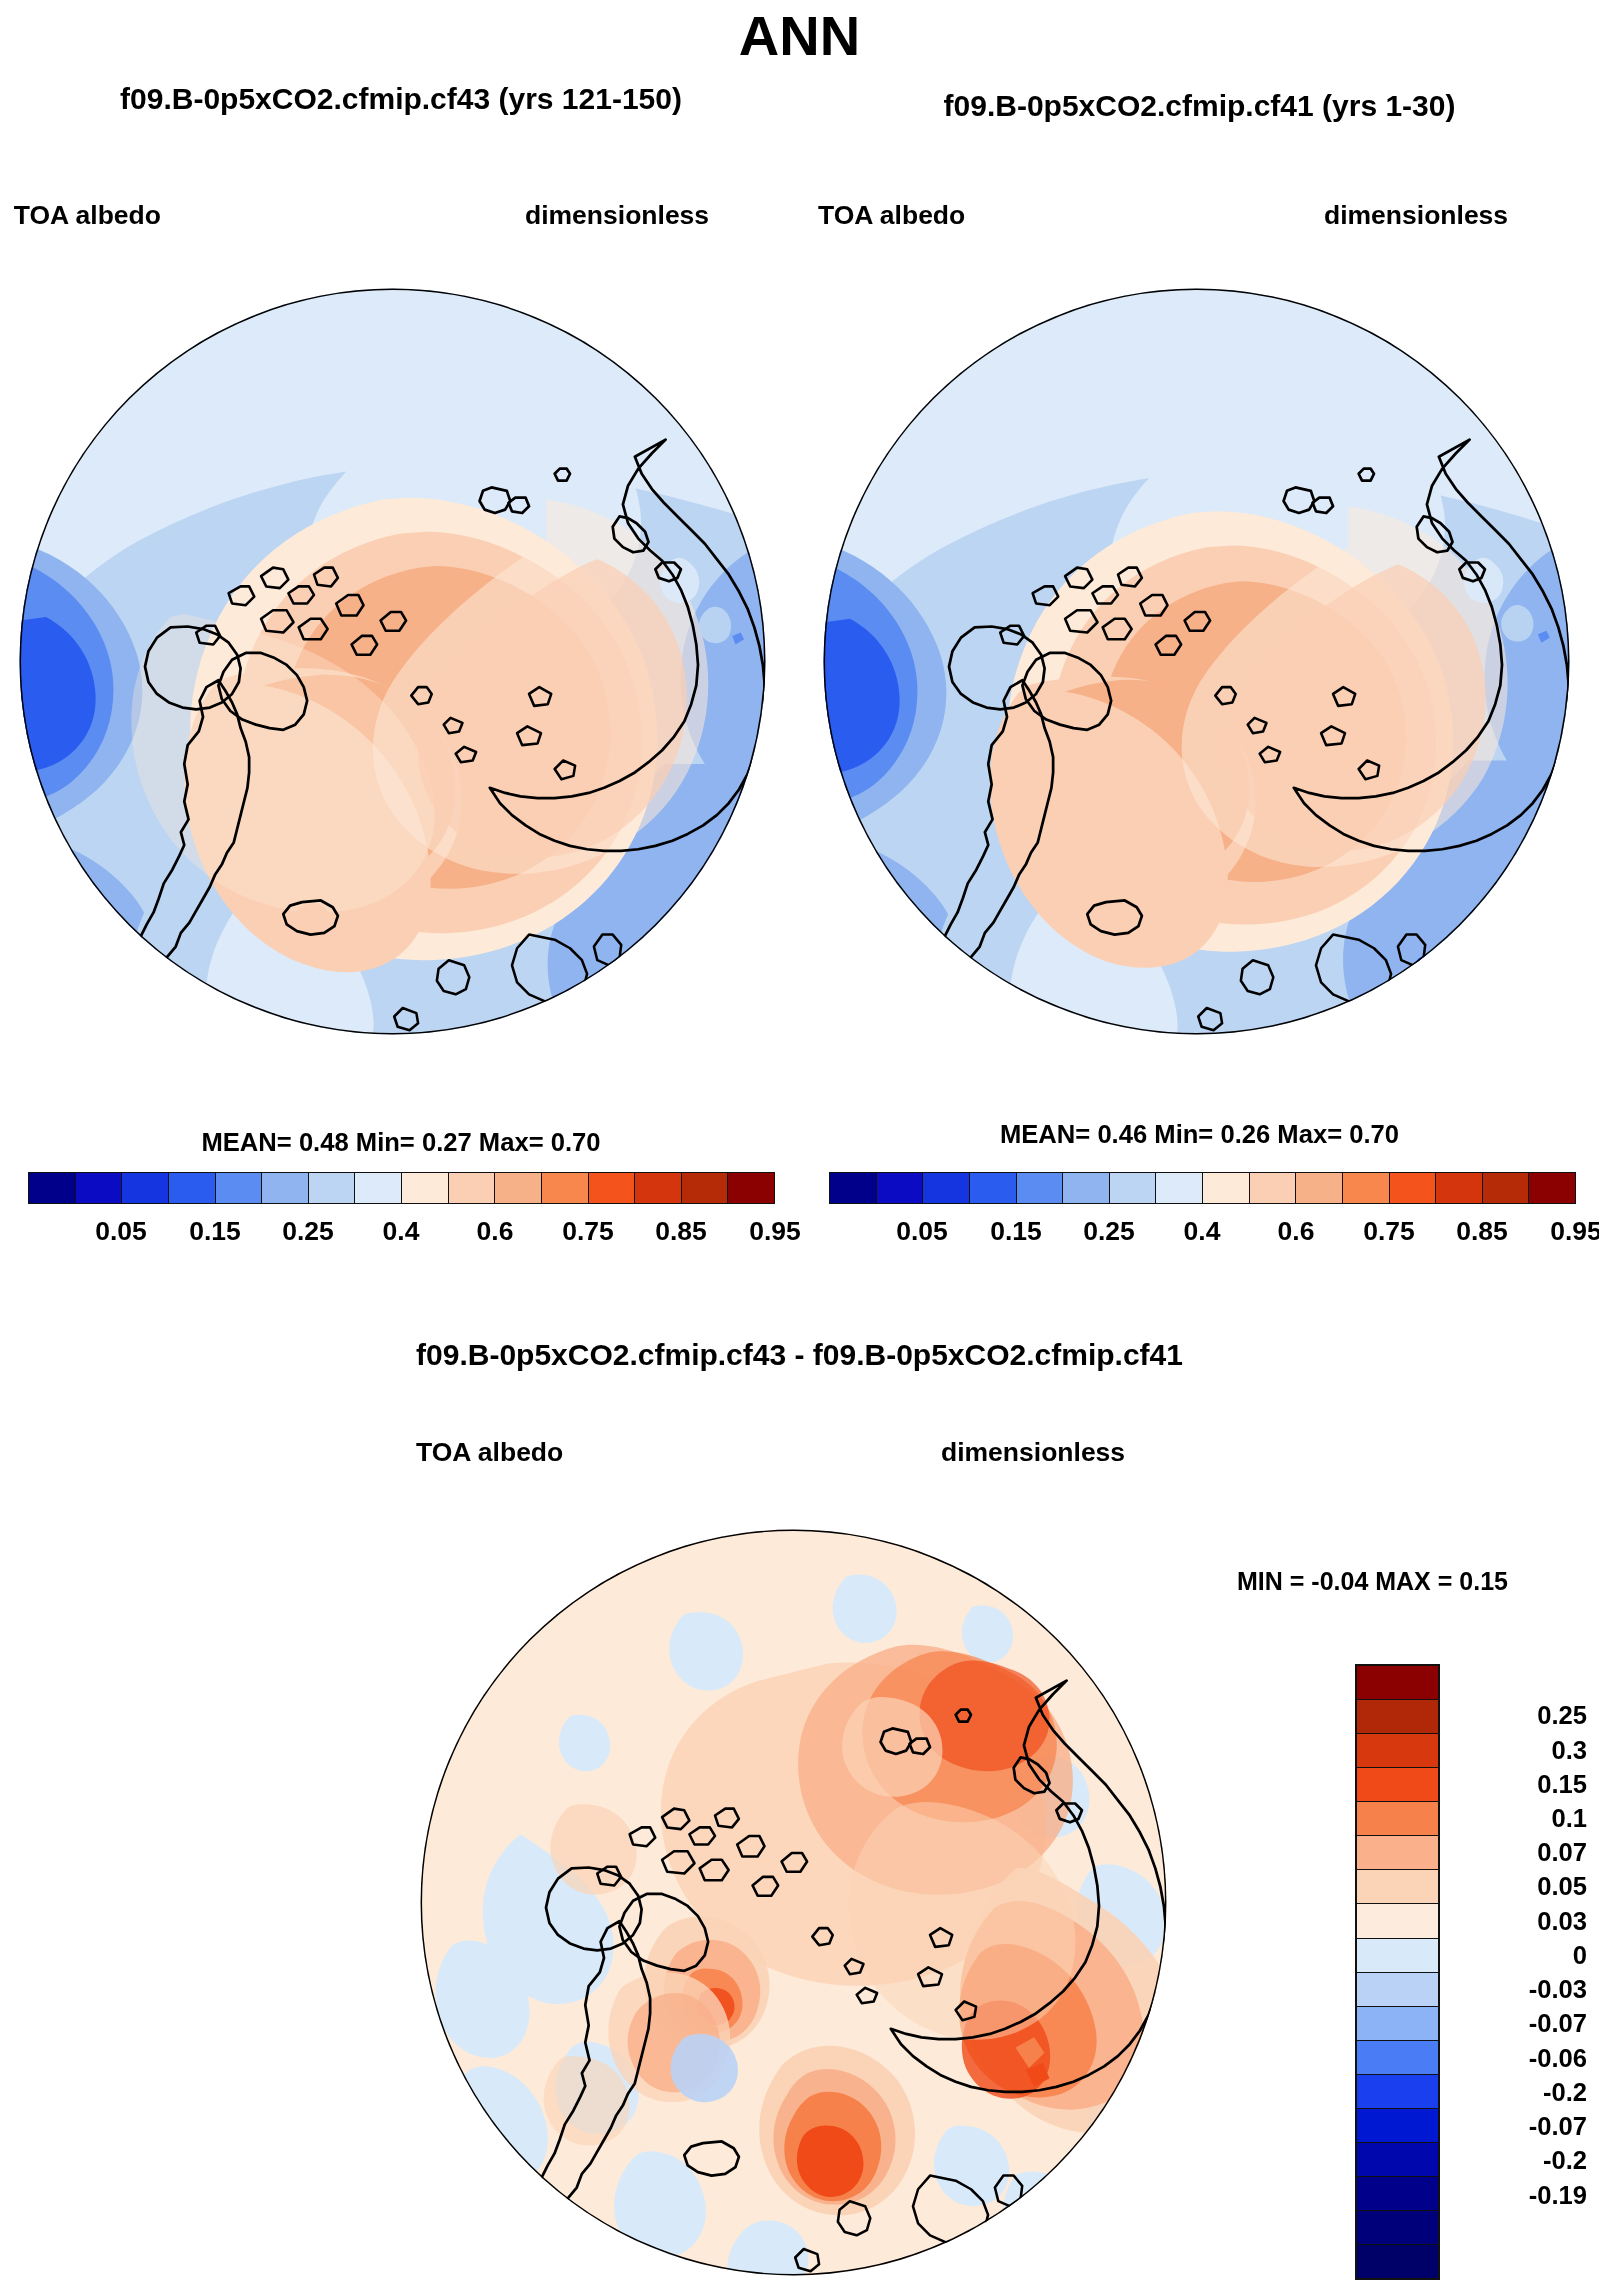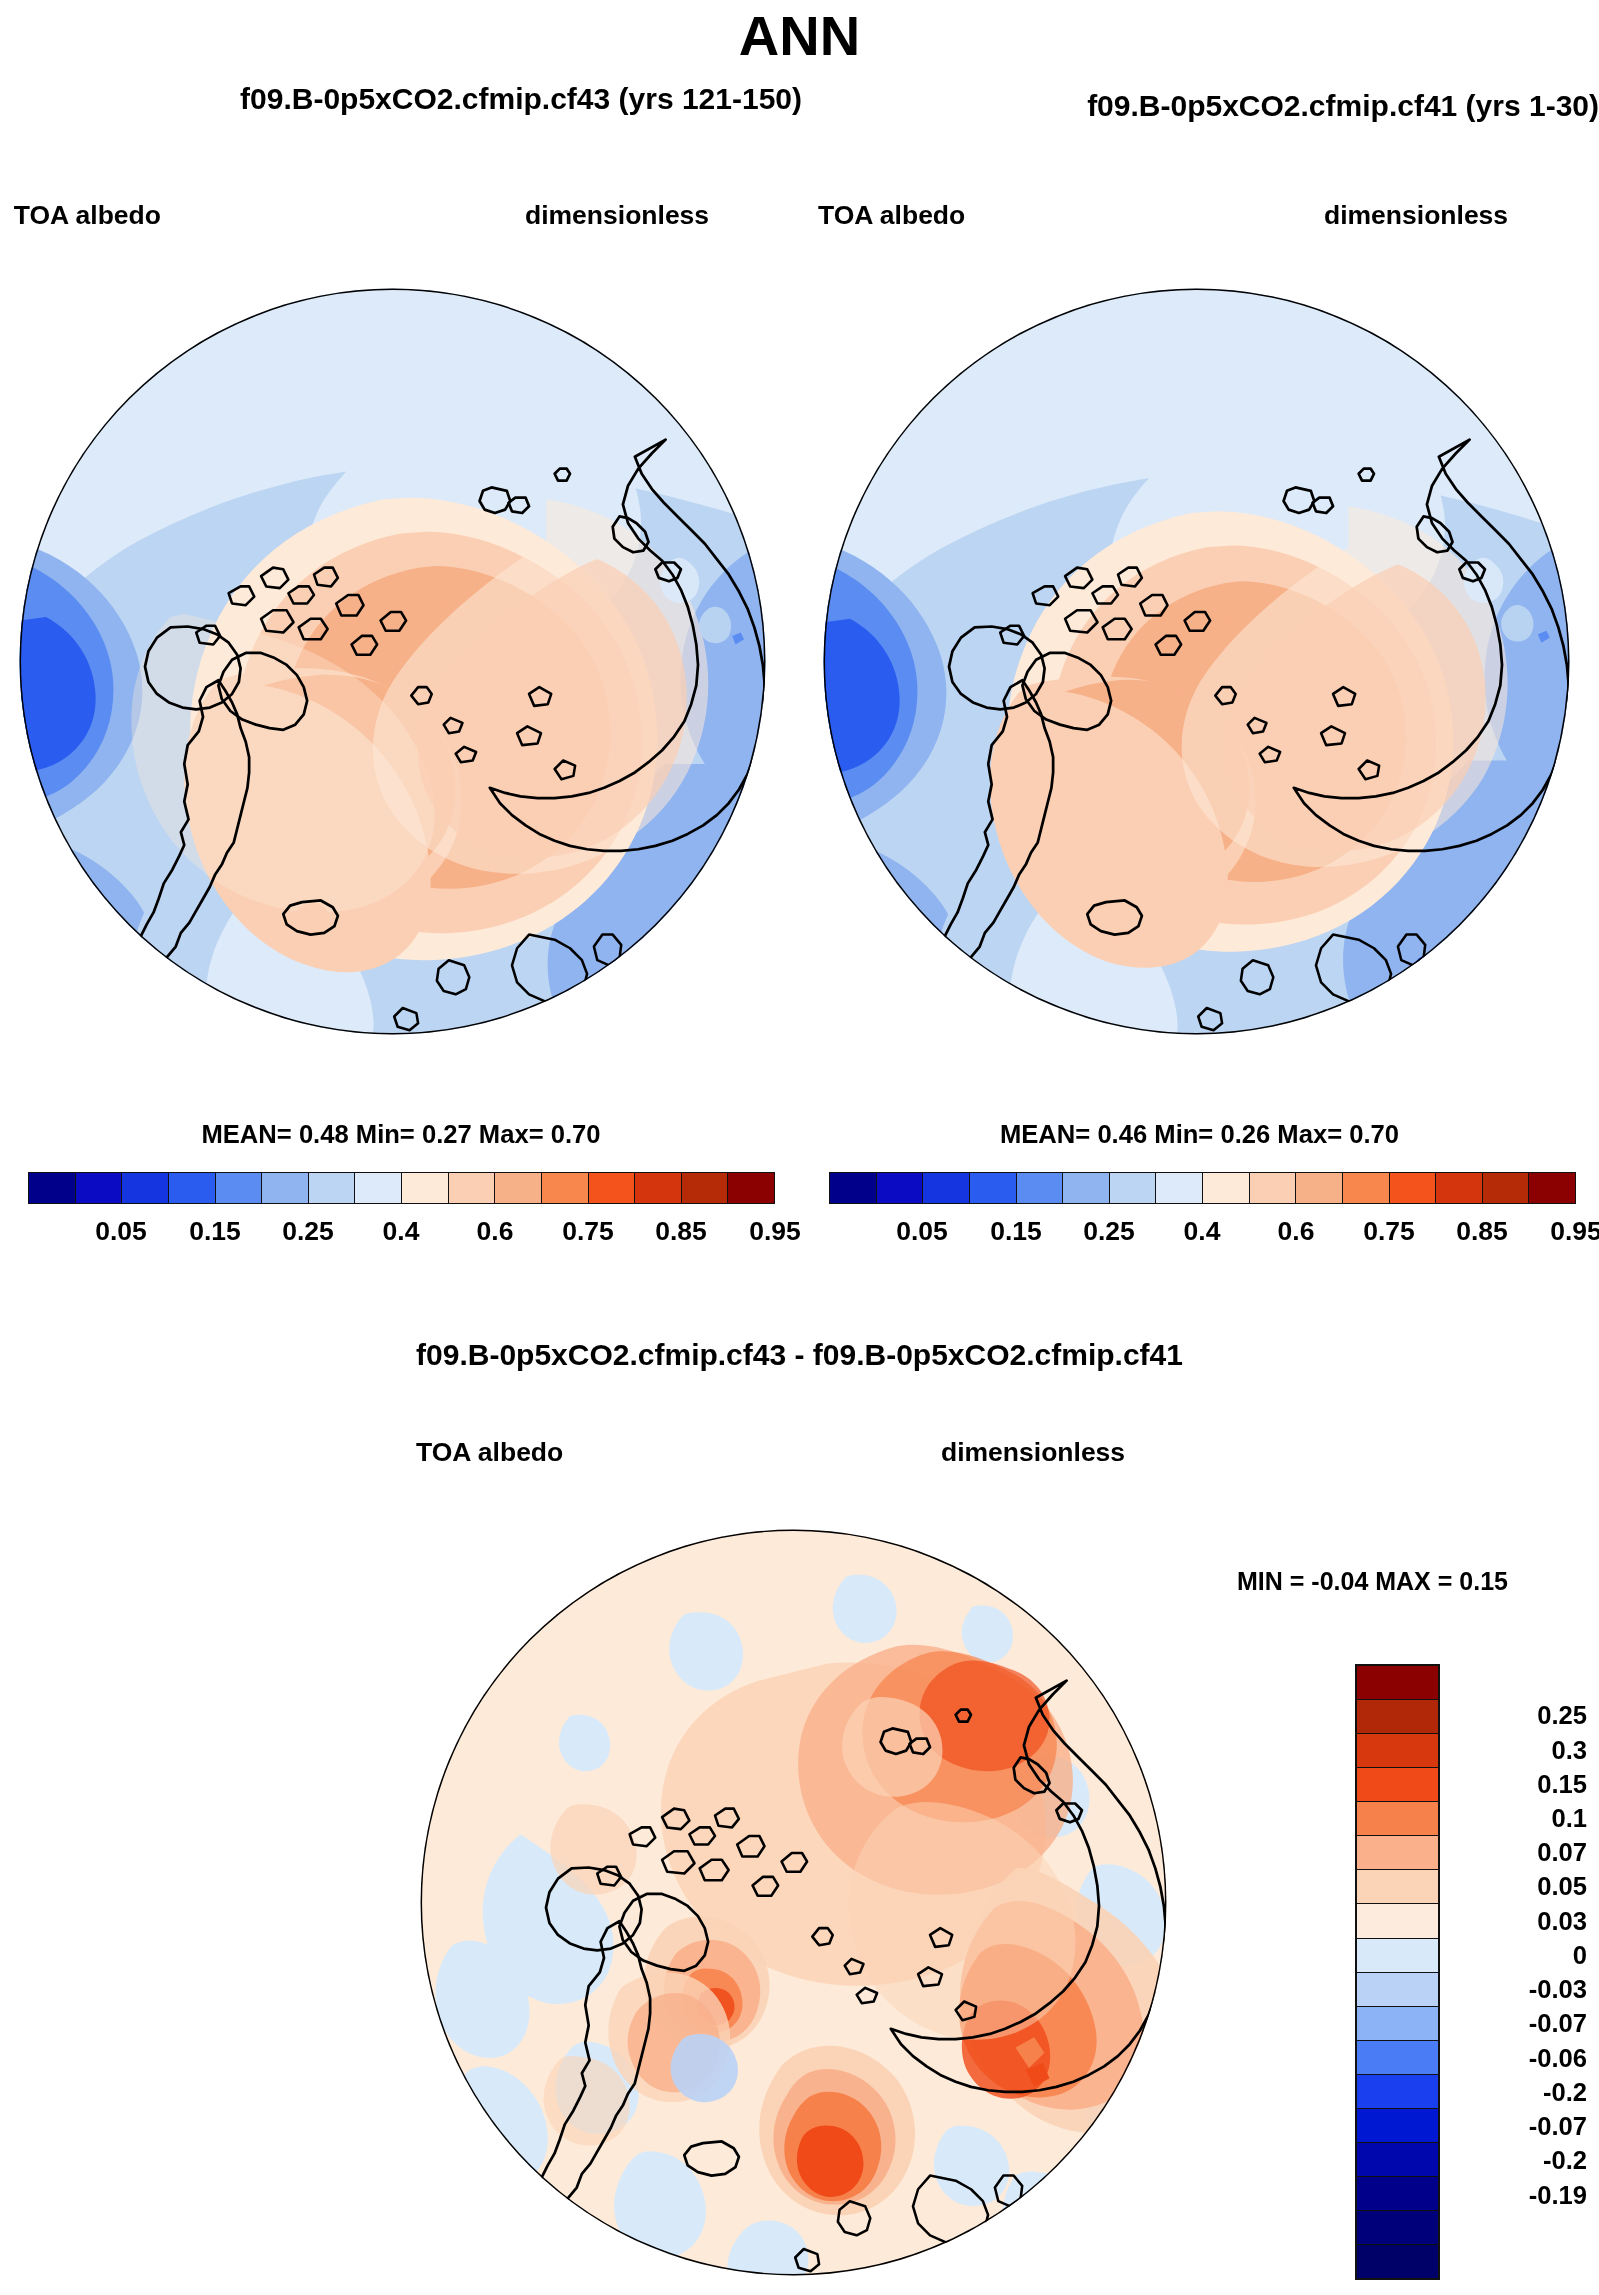--- a/index.html
+++ b/index.html
@@ -7,31 +7,31 @@
     width:1599px;height:2295px;position:relative;overflow:hidden;
     font-family:"Liberation Sans","DejaVu Sans",sans-serif;
     color:#000;
   }
   .abs{position:absolute;}
   #main-title{
     top:3.4px;left:0;width:1599px;text-align:center;
     font-size:56px;font-weight:bold;letter-spacing:0px;
   }
   .panel-title{
-    top:82px;font-size:30px;font-weight:bold;text-align:right;
+    top:82px;font-size:30px;font-weight:bold;text-align:center;
   }
   #panel-title-left{left:0px;width:802px;}
   #panel-title-right{left:800px;width:799px;margin-top:7px;}
   .varrow{top:200px;font-size:26.5px;font-weight:bold;}
   #var-left{left:13.7px;}
   #units-left{left:525px;}
   #var-right{left:818px;}
   #units-right{left:1324px;}
   .stats{font-size:25.6px;font-weight:bold;text-align:center;top:1120px;}
-  #stats-left{left:0px;width:802px;}
+  #stats-left{left:0px;width:802px;margin-top:8px;}
   #stats-right{left:800px;width:799px;}
   .cbar-h{
     top:1172px;height:32px;border:1.7px solid #111;
     display:flex;box-sizing:border-box;background:#fff;
   }
   #cbar-left{left:28px;width:747px;}
   #cbar-right{left:829px;width:747px;}
   .cbar-h .cell{flex:1 1 0;border-right:0.9px solid #111;box-sizing:border-box;}
   .cbar-h .cell:last-child{border-right:none;}
   .cbar-labels{top:1216px;height:38px;font-size:26.5px;font-weight:bold;}

